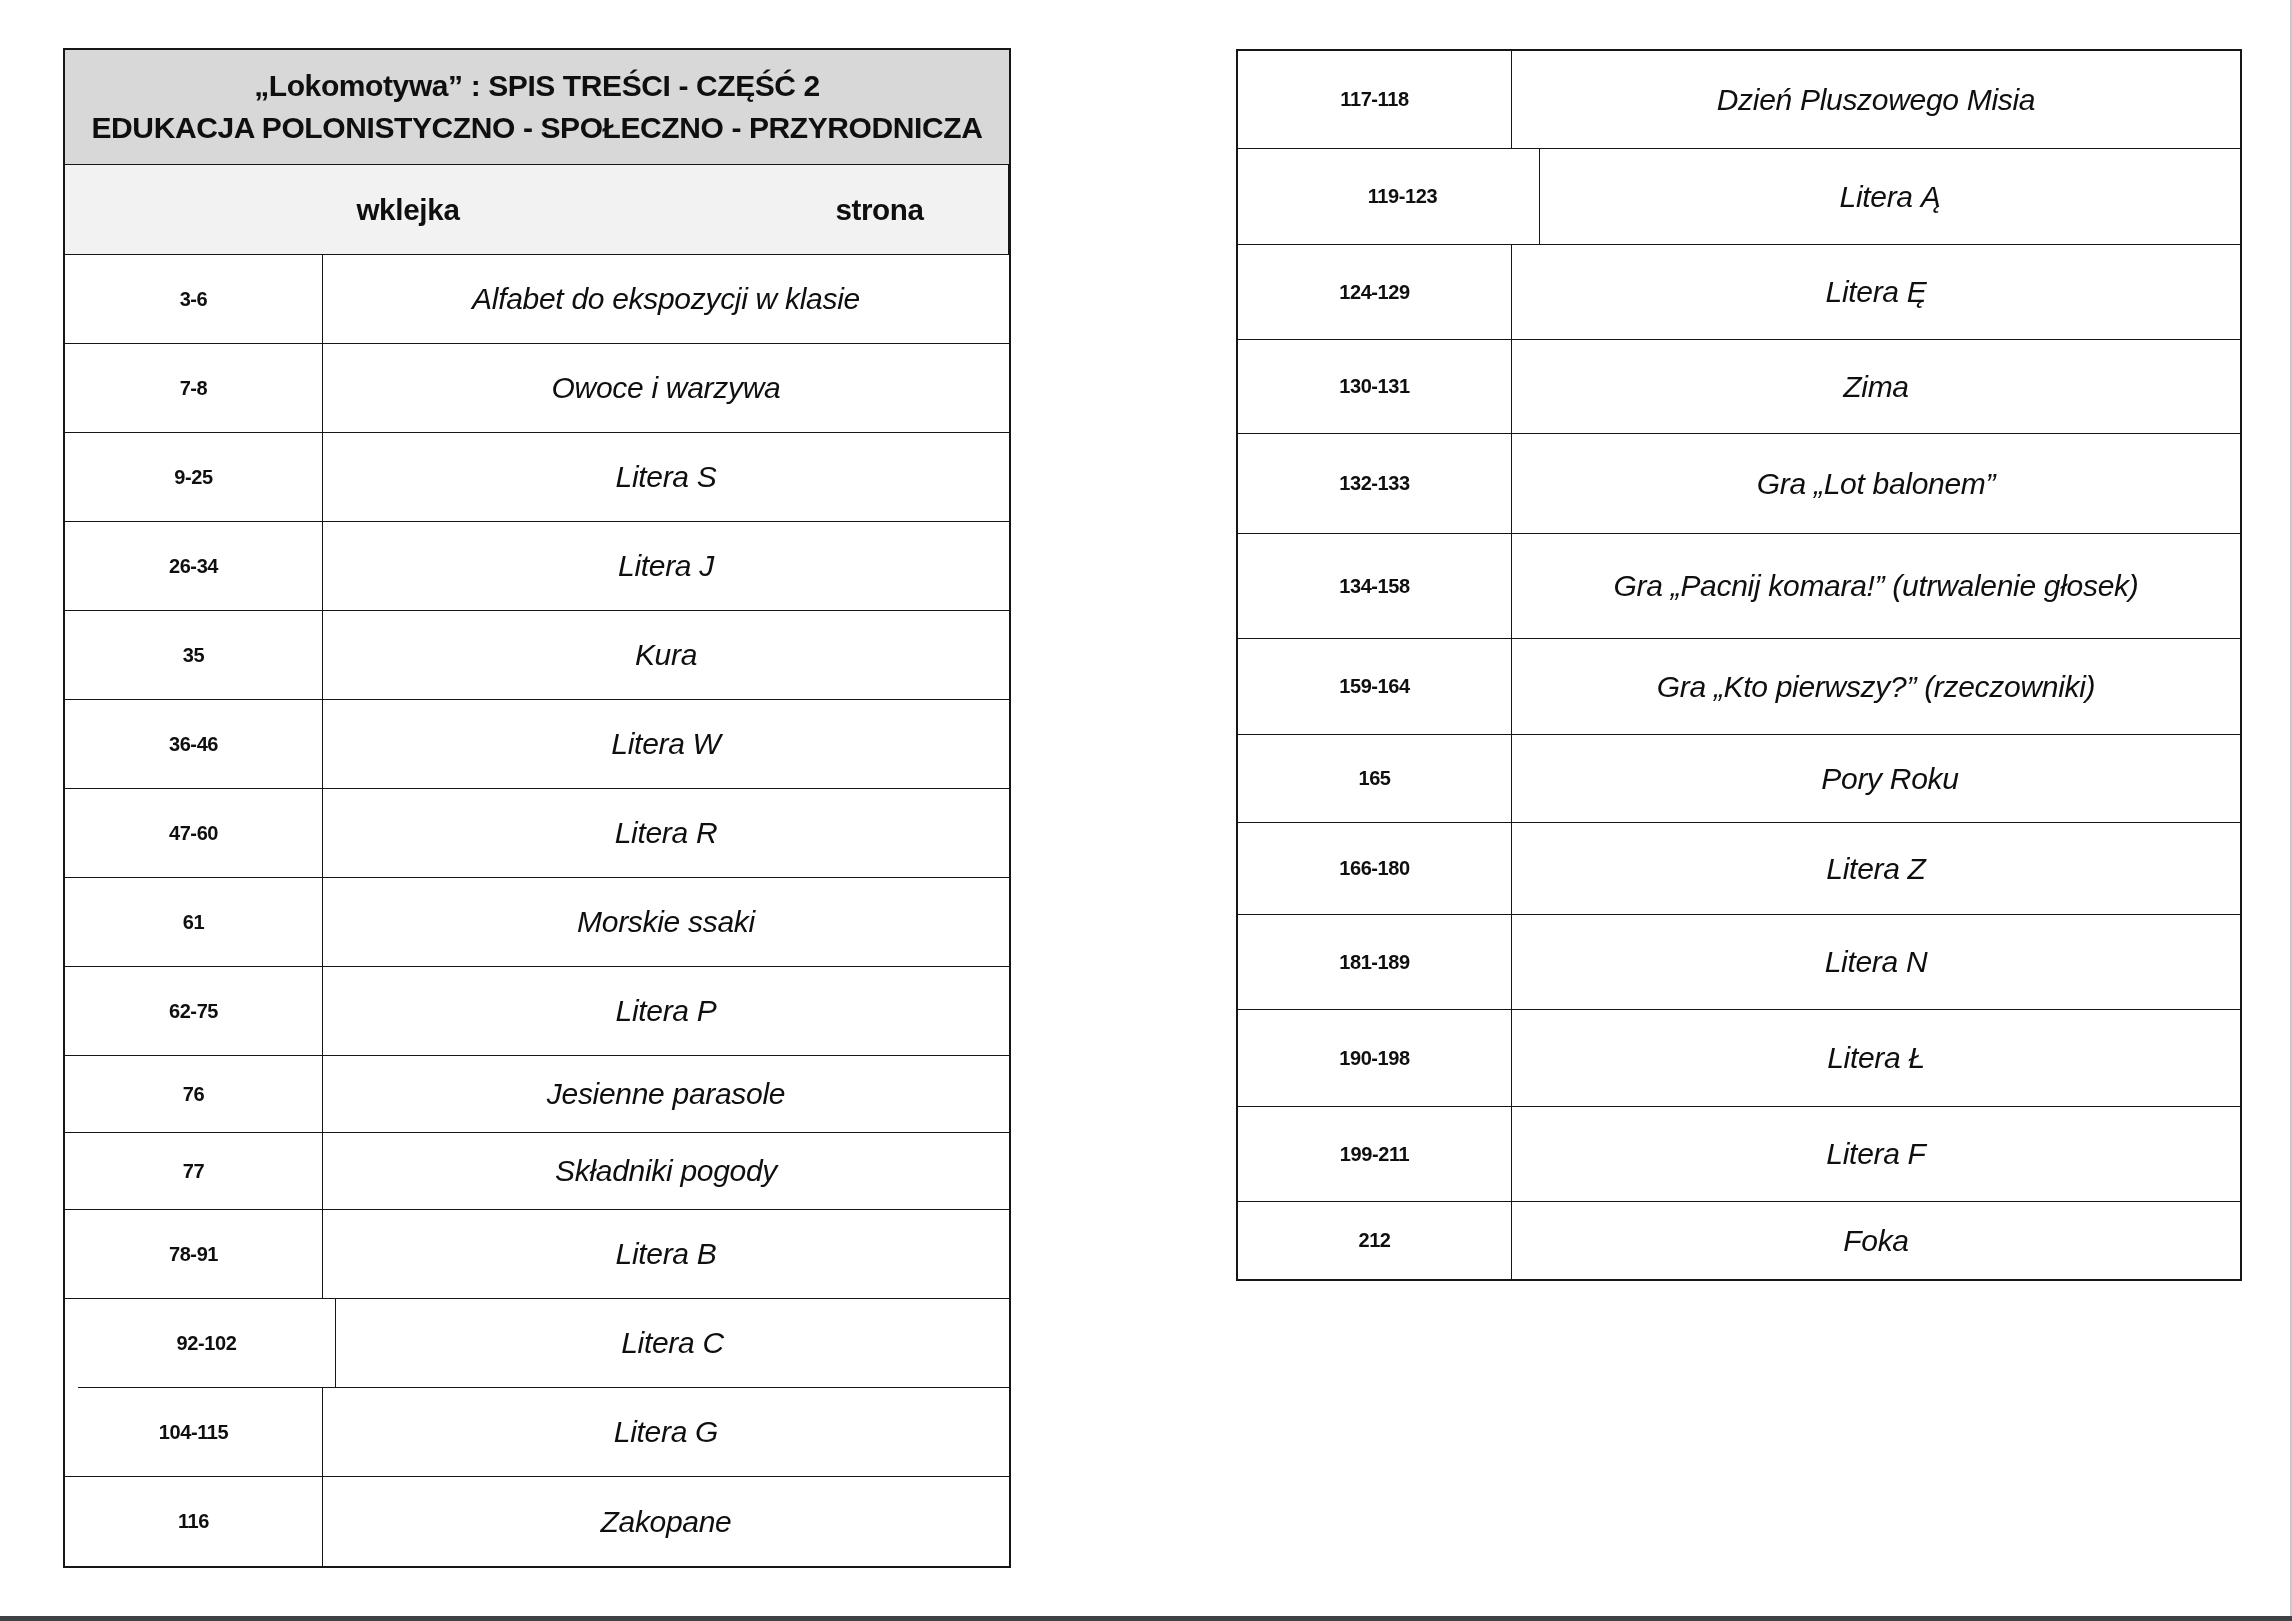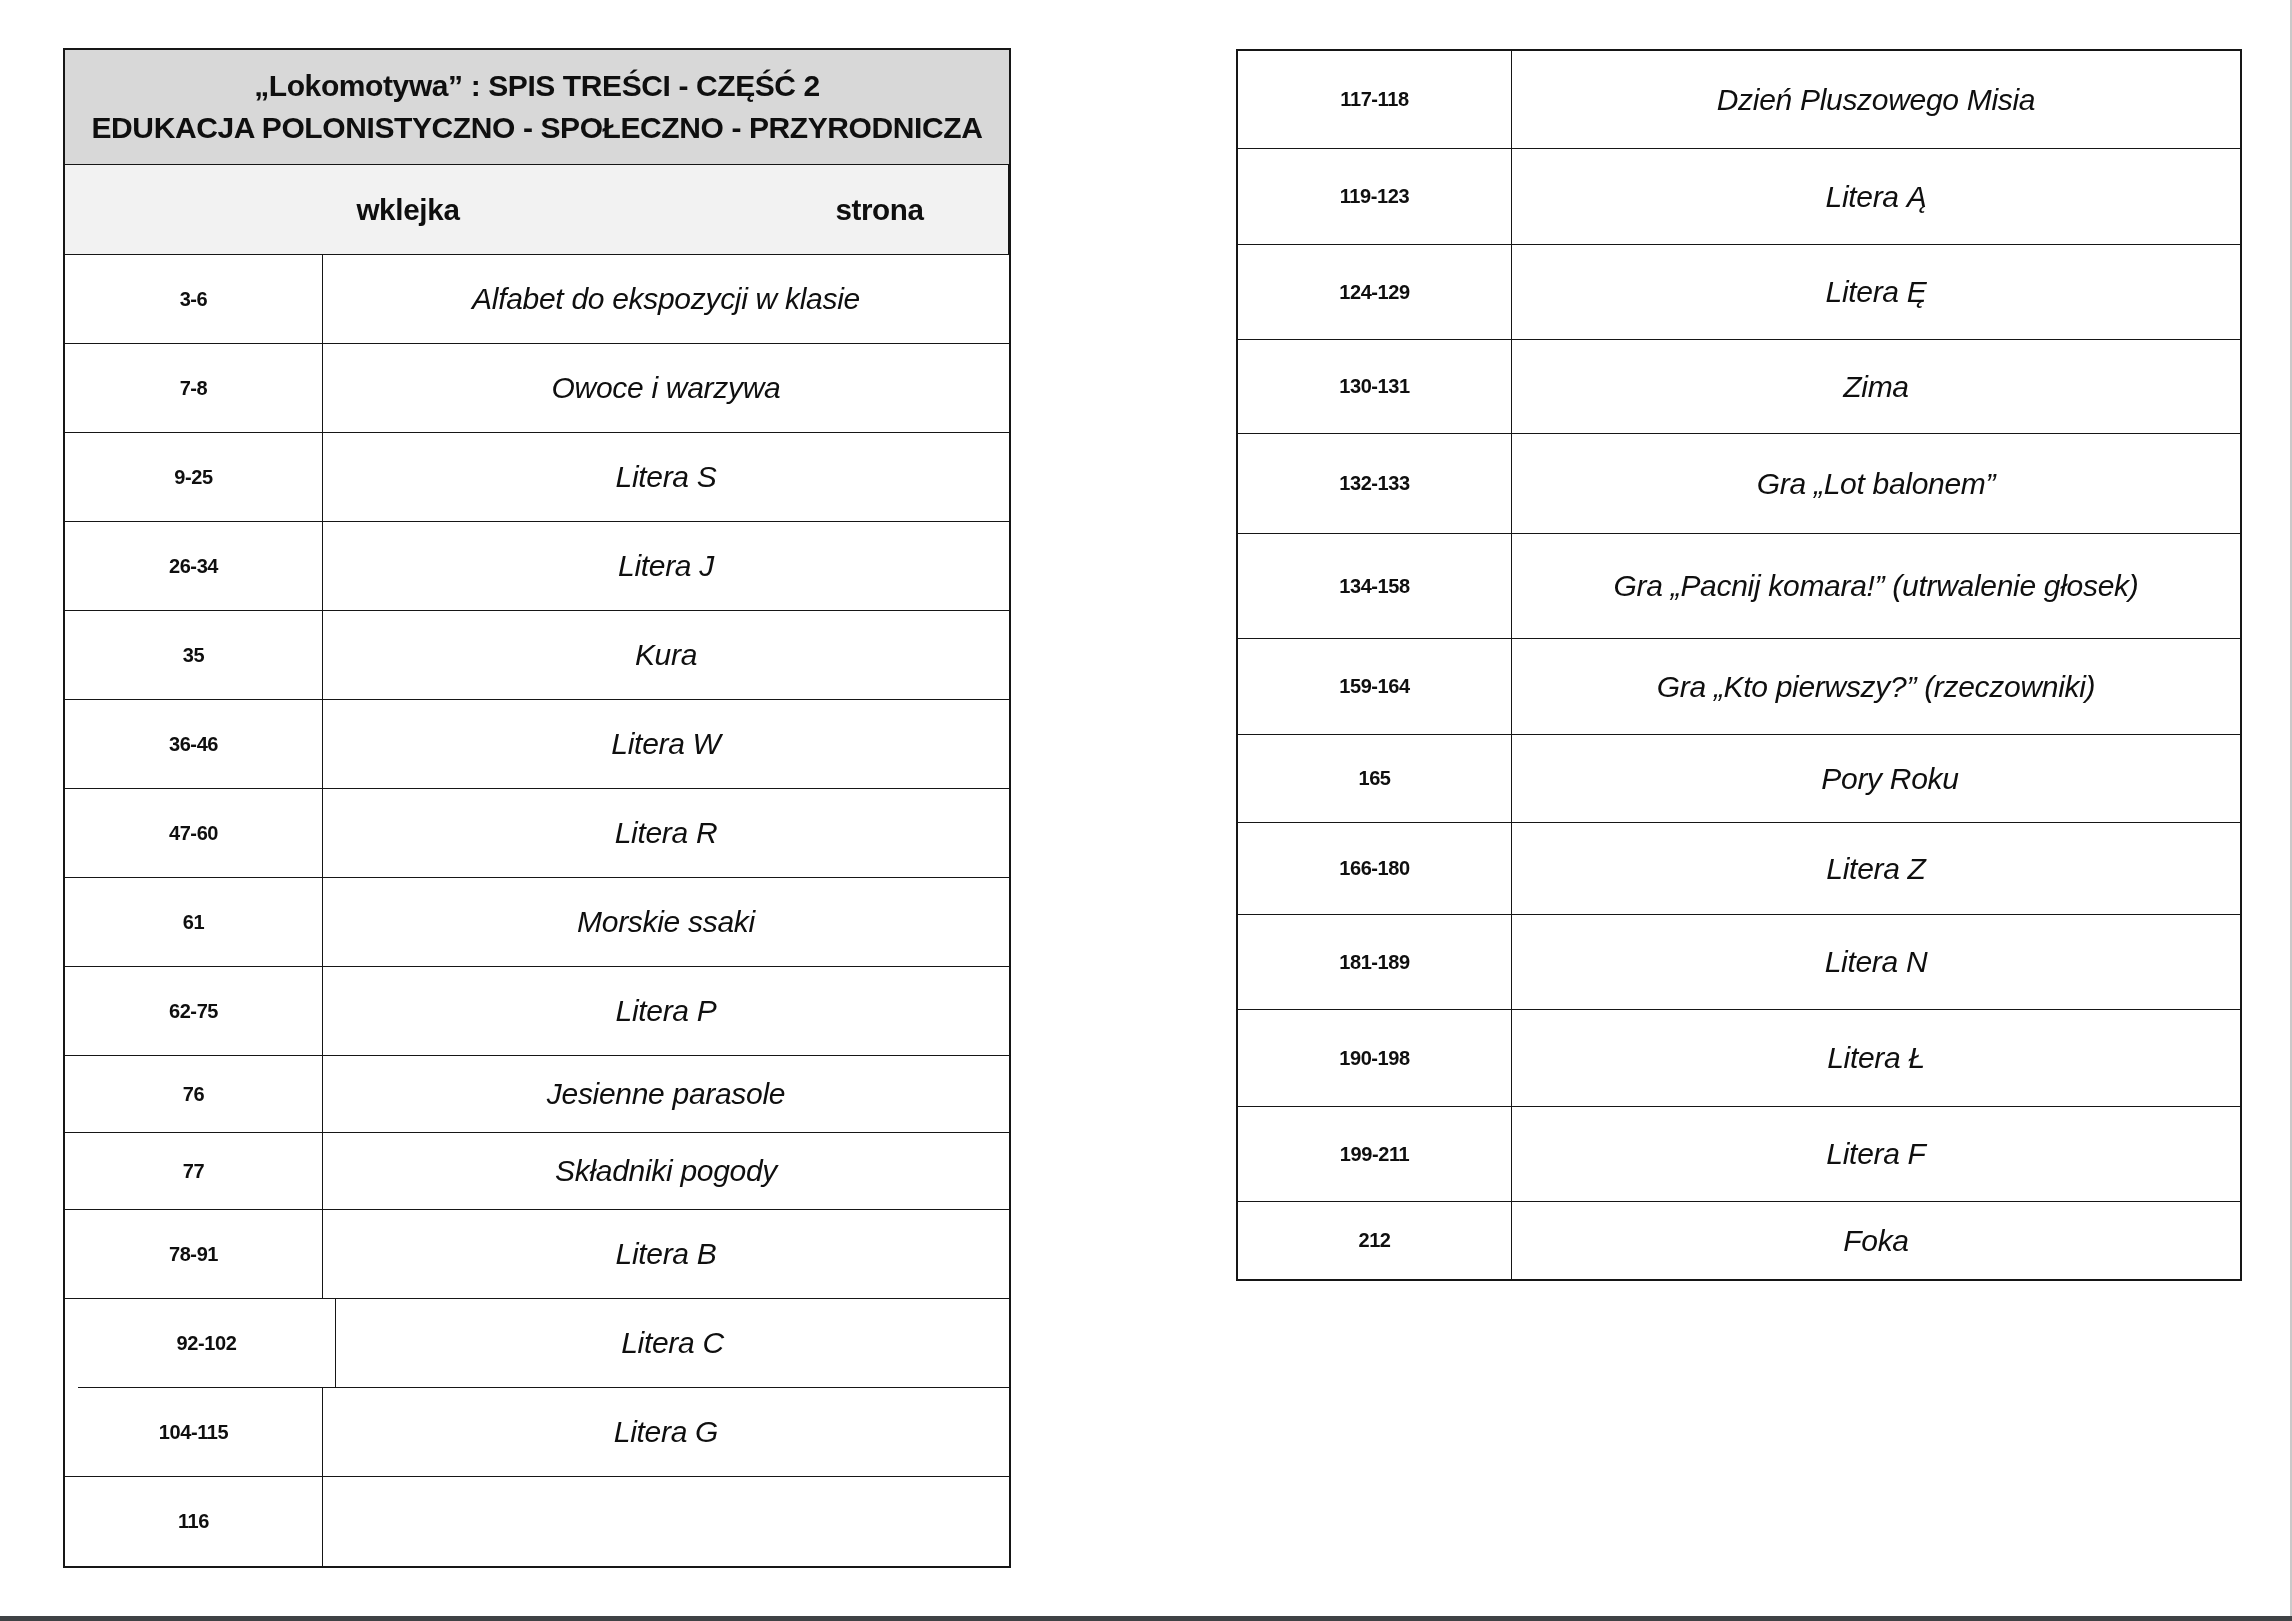--- a/index.html
+++ b/index.html
@@ -160,31 +160,32 @@
       <div class="t-row" style="height: 89px; margin-left: 13px;">
         <div class="cell pages">92-102</div>
         <div class="cell content">Litera C</div>
       </div>
       <div class="t-row" style="height: 89px;">
         <div class="cell pages">104-115</div>
         <div class="cell content">Litera G</div>
       </div>
       <div class="t-row" style="height: 89px;">
         <div class="cell pages">116</div>
+        <div class="cell content">Zakopane</div>
       </div>
     </div>
 </div>
 
 <div class="toc-table" id="right-table">
   <div id="right-rows">
       <div class="t-row" style="height: 98px;">
         <div class="cell pages">117-118</div>
         <div class="cell content">Dzień Pluszowego Misia</div>
       </div>
-      <div class="t-row" style="height: 96px;">
+      <div class="t-row" style="height: 96px; padding-left: 28px;">
         <div class="cell pages">119-123</div>
         <div class="cell content">Litera Ą</div>
       </div>
       <div class="t-row" style="height: 95px;">
         <div class="cell pages">124-129</div>
         <div class="cell content">Litera Ę</div>
       </div>
       <div class="t-row" style="height: 94px;">
         <div class="cell pages">130-131</div>
         <div class="cell content">Zima</div>

